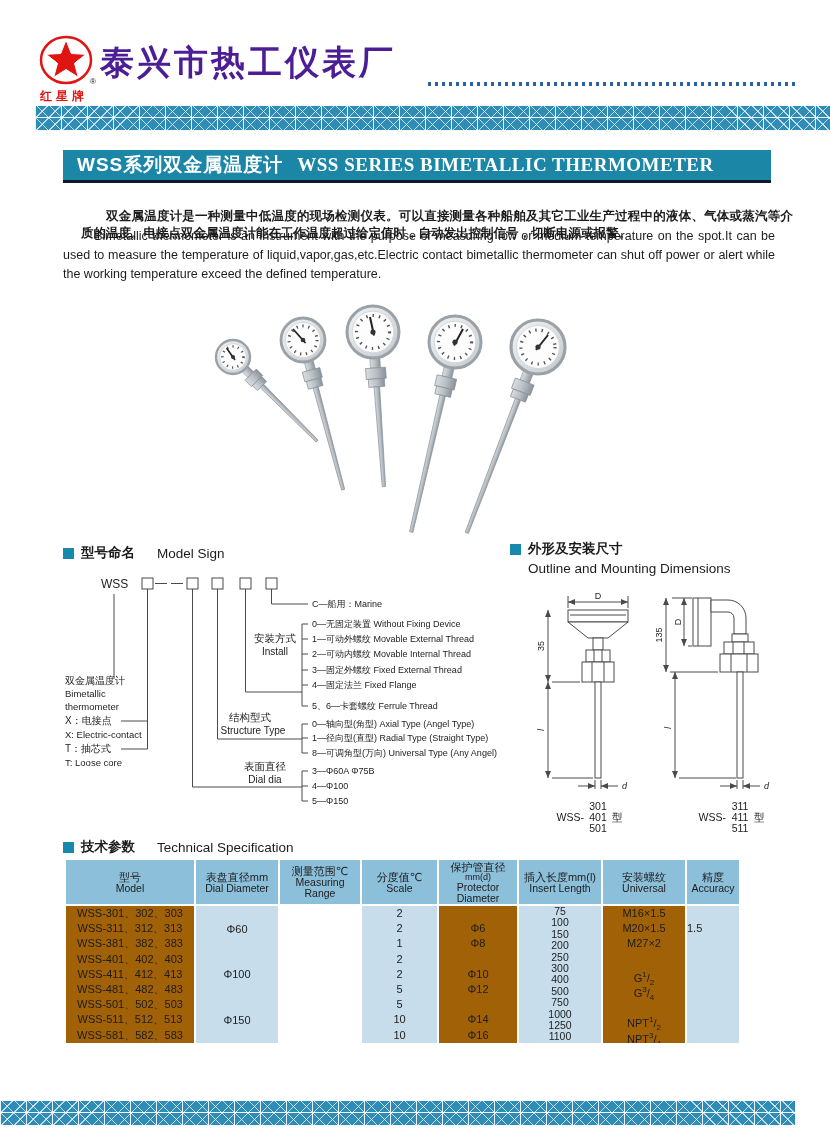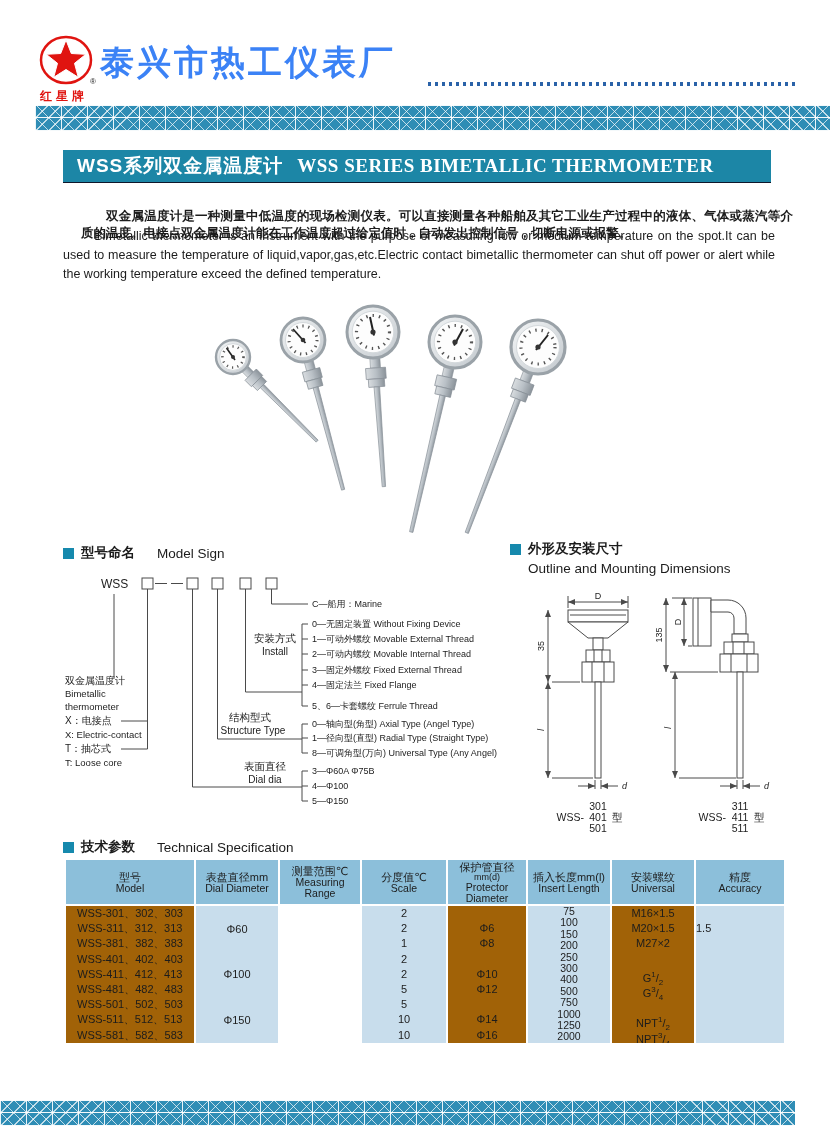--- a/index.html
+++ b/index.html
@@ -2,35 +2,35 @@
 <html><head>
 <meta charset="utf-8">
 <style>
   html,body{margin:0;padding:0;background:#fff;}
   .page{position:relative;width:830px;height:1137px;background:#fff;overflow:hidden;
         font-family:"Liberation Sans","DejaVu Sans",sans-serif;color:#1c1c1c;}
   .abs{position:absolute;}
 
   
   .brand{left:40px;top:88px;font-size:12px;font-weight:bold;color:#e01410;letter-spacing:4px;}
-  .company{left:100px;top:40px;font-size:34px;font-weight:bold;color:#3b82f6;letter-spacing:3px;}
+  .company{left:100px;top:40px;font-size:34px;font-weight:bold;color:#4c1d95;letter-spacing:3px;}
   .dots{left:428px;top:82px;width:367px;height:4px;
         background-image:repeating-linear-gradient(90deg,#2a62a8 0 3px,transparent 3px 7px);}
   .band{background-color:#2f8db5;
         background-image:
           linear-gradient(to bottom, rgba(255,255,255,.95) 0 1px, transparent 1px 12px, rgba(255,255,255,.95) 12px 13px, transparent 13px 25px, rgba(255,255,255,.95) 25px 26px),
           repeating-linear-gradient(90deg, rgba(255,255,255,.9) 0 1px, transparent 1px 26px),
           repeating-linear-gradient(45deg, rgba(255,255,255,.7) 0 1px, transparent 1px 9.2px),
           repeating-linear-gradient(-45deg, rgba(255,255,255,.7) 0 1px, transparent 1px 9.2px);}
   .band-top{left:35px;top:105px;width:795px;height:26px;}
   .band-bottom{left:0px;top:1100px;width:795px;height:26px;}
 
   
   .title-bar{left:63px;top:150px;width:708px;height:33px;background:#1c86a6;
-             border-bottom:1px solid #0f172a;display:flex;align-items:center;padding-left:14px;box-sizing:border-box;}
+             border-bottom:3px solid #0f172a;display:flex;align-items:center;padding-left:14px;box-sizing:border-box;}
   .title-cn{color:#fff;font-size:19px;font-weight:bold;letter-spacing:1px;}
   .title-en{color:#fff;font-size:19px;font-weight:bold;margin-left:14px;
             font-family:"Liberation Serif","DejaVu Serif",serif;letter-spacing:.5px;}
 
   
   .intro-cn{left:81px;top:190px;width:712px;font-size:12.5px;font-weight:bold;line-height:17px;
             text-align:justify;text-indent:2em;margin-top:18px;}
   .intro-en{left:63px;top:227px;width:712px;font-size:12.5px;line-height:19px;text-align:justify;text-indent:2.5em;}
 
   
@@ -368,21 +368,21 @@
           <div class="m3">Φ100</div>
           <div class="m3">Φ150</div>
         </div>
     </div>
     <div class="sp-col" style="width:80px">
       <div class="sp-head">
         <span class="cn">测量范围℃</span>
         <span class="en">Measuring Range</span>
       </div>
     </div>
-    <div class="sp-col" style="width:84px">
+    <div class="sp-col" style="width:75px">
       <div class="sp-head">
         <span class="cn">分度值℃</span>
         <span class="en">Scale</span>
       </div>
       <div class="sp-body bg-blue" id="col-scale">
           <div class="rl">2</div>
           <div class="rl">2</div>
           <div class="rl">1</div>
           <div class="rl">2</div>
           <div class="rl">2</div>
@@ -420,41 +420,41 @@
           <div class="rs">100</div>
           <div class="rs">150</div>
           <div class="rs">200</div>
           <div class="rs">250</div>
           <div class="rs">300</div>
           <div class="rs">400</div>
           <div class="rs">500</div>
           <div class="rs">750</div>
           <div class="rs">1000</div>
           <div class="rs">1250</div>
-          <div class="rs">2000</div>
+          <div class="rs">1100</div>
         </div>
     </div>
     <div class="sp-col" style="width:82px">
       <div class="sp-head">
         <span class="cn">安装螺纹</span>
         <span class="en">Universal</span>
       </div>
       <div class="sp-body bg-gray" id="col-conn">
           <div class="rl">M16×1.5</div>
           <div class="rl">M20×1.5</div>
           <div class="rl">M27×2</div>
           <div class="rl"></div>
           <div class="rl">G<sup>1</sup>/<sub>2</sub></div>
           <div class="rl">G<sup>3</sup>/<sub>4</sub></div>
           <div class="rl"></div>
           <div class="rl">NPT<sup>1</sup>/<sub>2</sub></div>
           <div class="rl">NPT<sup>3</sup>/<sub>4</sub></div>
         </div>
     </div>
-    <div class="sp-col" style="width:88px">
+    <div class="sp-col" style="width:52px">
       <div class="sp-head">
         <span class="cn">精度</span>
         <span class="en">Accuracy</span>
       </div>
       <div class="sp-body bg-blue" id="col-acc">
           <div class="acc">1.5</div>
         </div>
     </div>
   </div>
 

